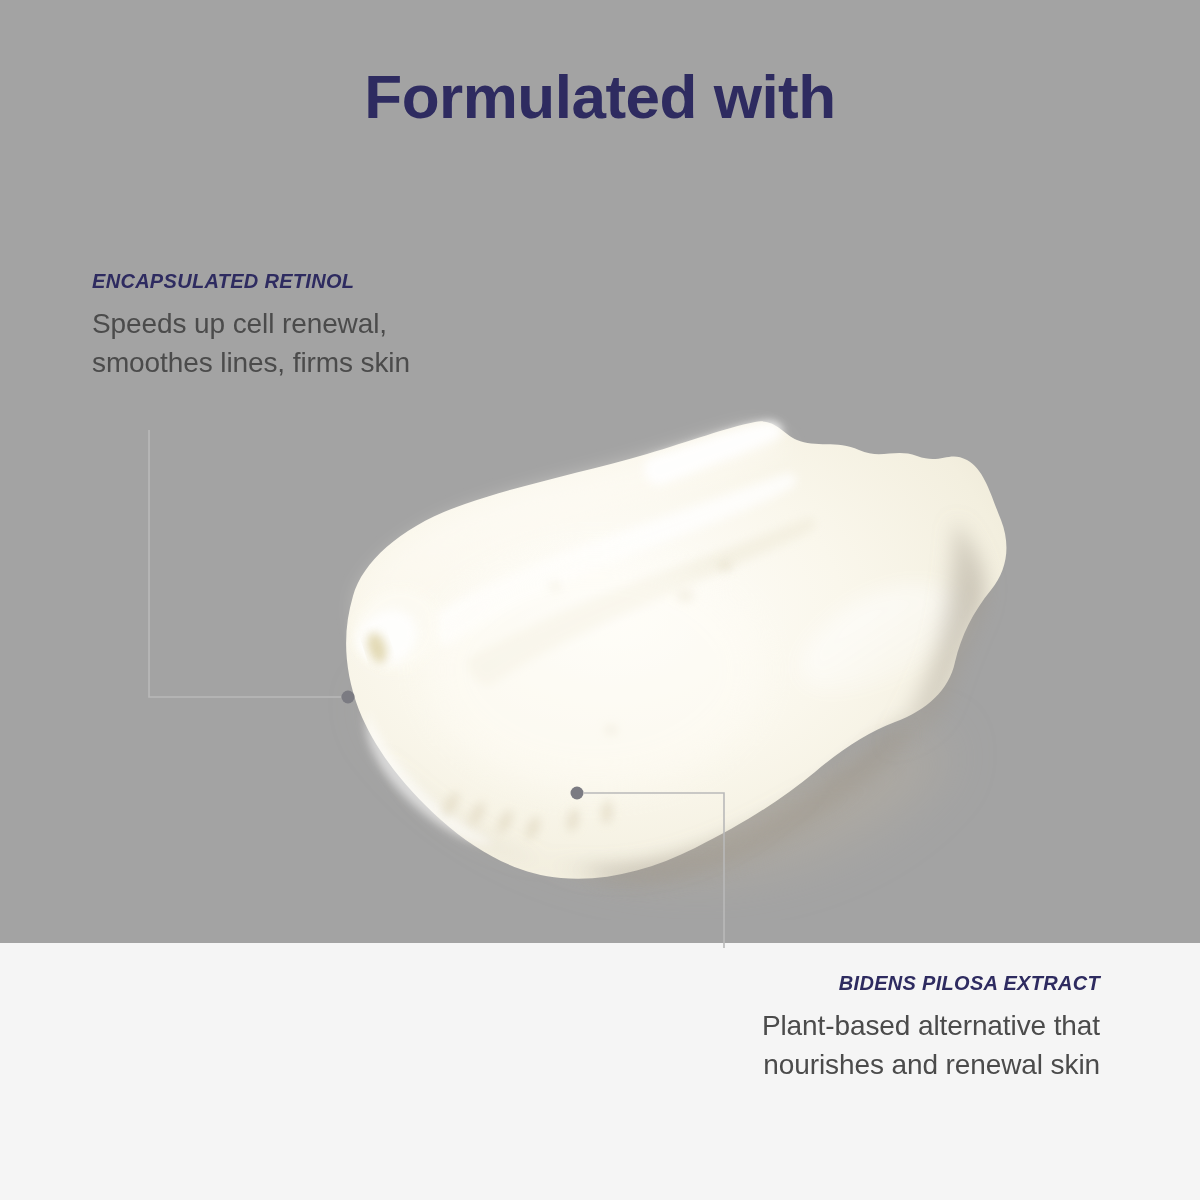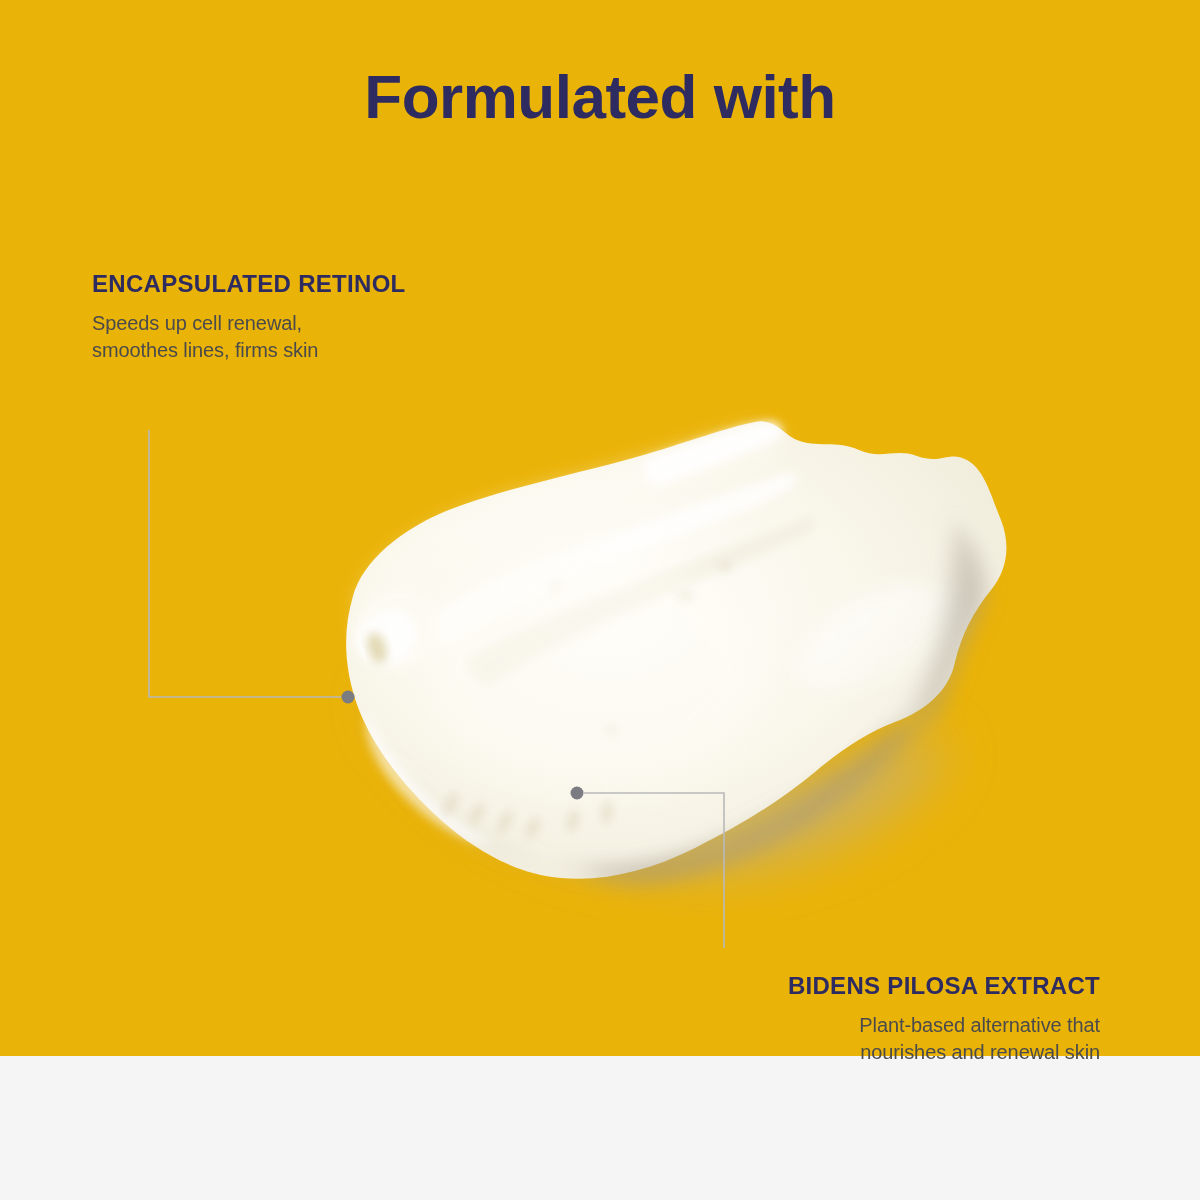--- a/index.html
+++ b/index.html
@@ -6,22 +6,22 @@
 
   html, body {
     width:1200px; height:1200px;
     background:#f5f5f5;
     font-family:"Liberation Sans", sans-serif;
     overflow:hidden;
   }
 
   #stage {
     position:relative;
-    width:1200px; height:1056px;
-    background:#eab308;
+    width:1200px; height:943px;
+    background:#a3a3a3;
   }
 
   
   .title {
     position:absolute;
     left:0; top:64px;
     width:1200px;
     text-align:center;
     font-size:62px;
     font-weight:bold;
@@ -36,29 +36,30 @@
     position:absolute;
     left:255px; top:400px;
     width:775px; height:520px;
   }
   #swatch-wrap svg { display:block; width:100%; height:100%; }
 
   
   .callout { position:absolute; }
 
   .callout-heading {
-    font-size:24px;
+    font-size:20px;
     font-weight:bold;
     letter-spacing:0.3px;
     color:#2e2b60;
     white-space:nowrap;
     line-height:1.15;
+    font-style:italic;
   }
   .callout-body {
-    font-size:20px;
+    font-size:28px;
     font-weight:normal;
     color:#4b4b4b;
     line-height:1.38;
     letter-spacing:-0.1px;
     margin-top:12px;
     white-space:pre-line;
   }
 
   #callout-retinol { left:92px; top:270px; text-align:left; }
   #callout-bidens  { right:100px; top:972px; text-align:right; }

